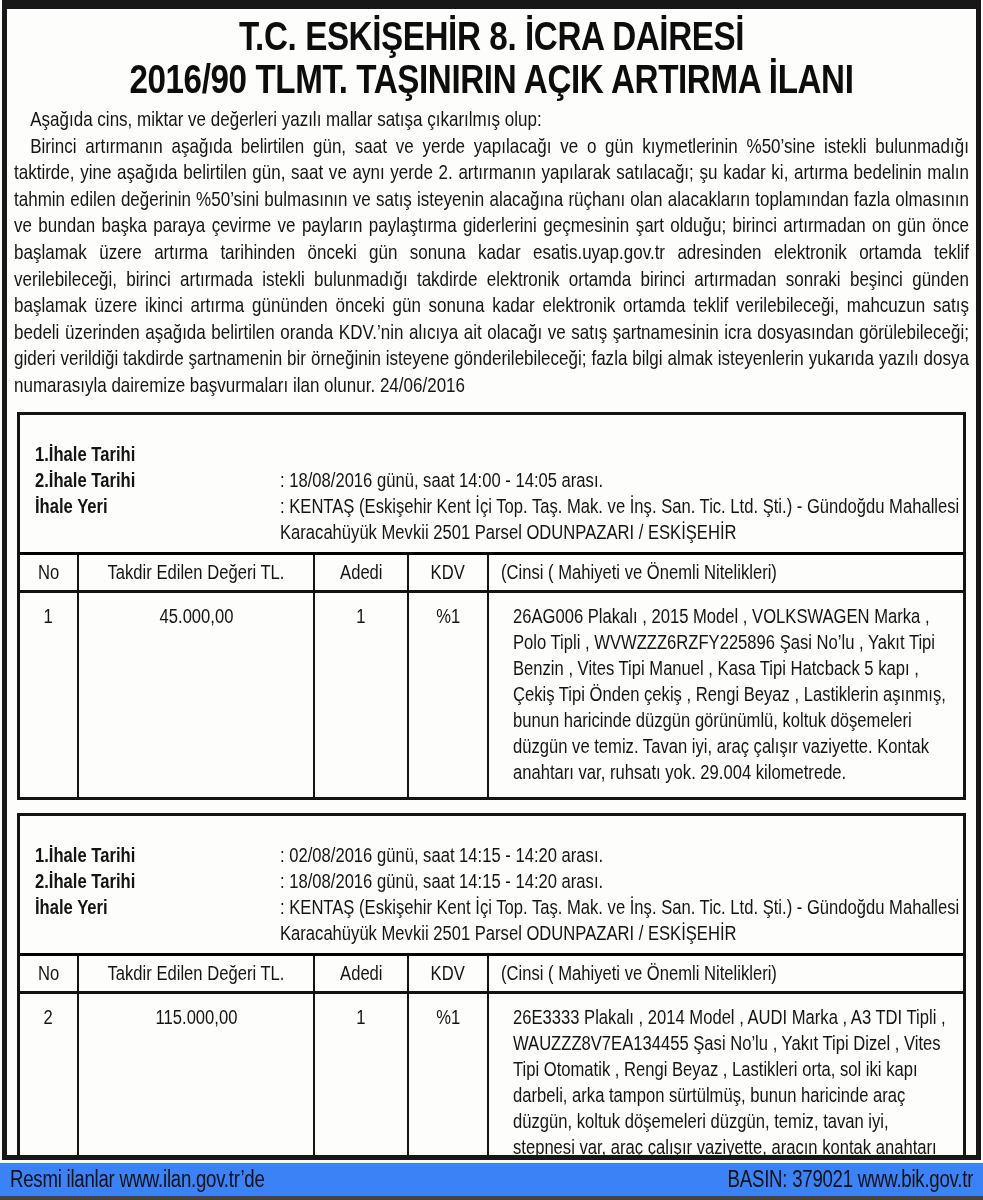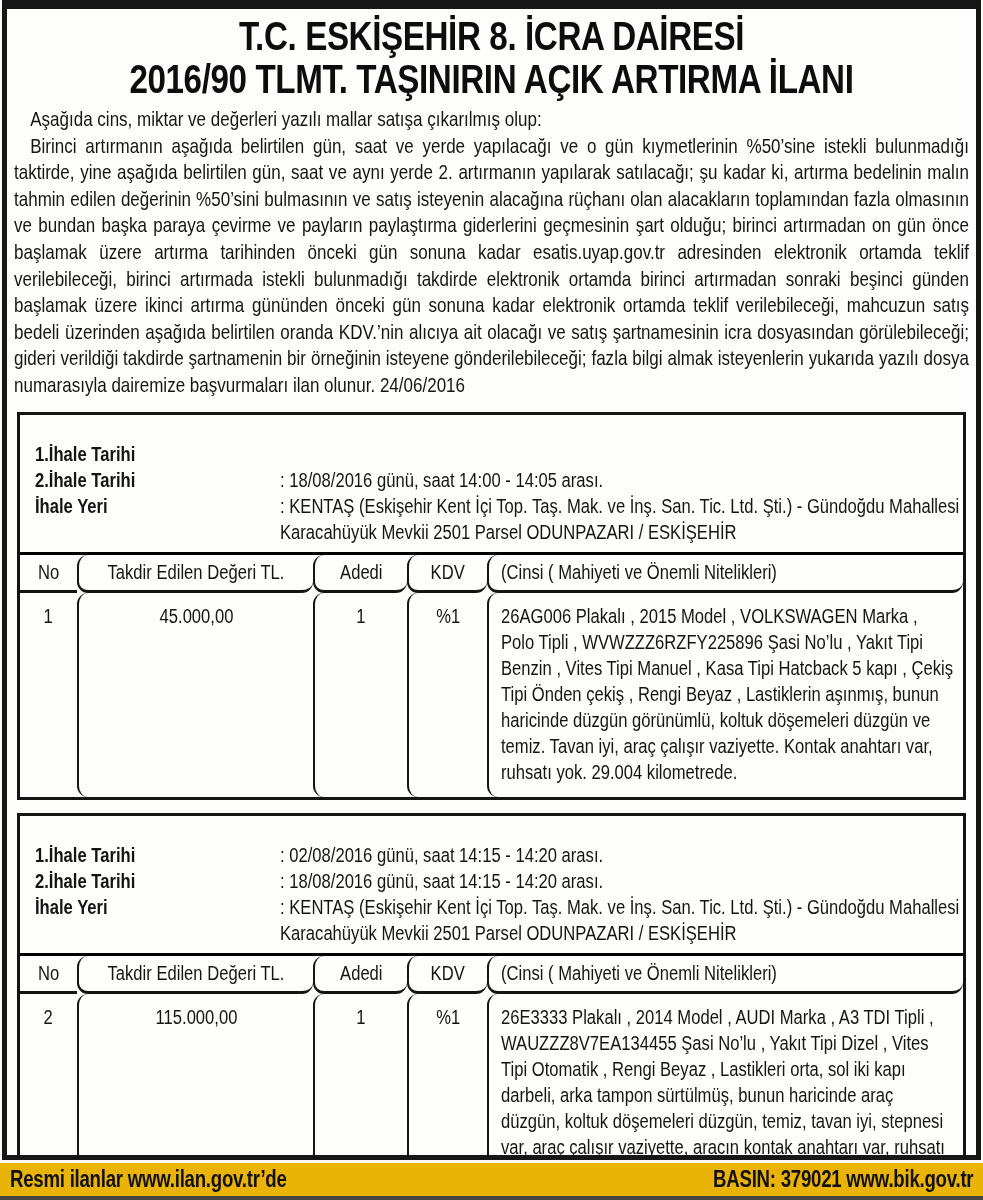--- a/index.html
+++ b/index.html
@@ -27,29 +27,29 @@
   .intro{font-size:21px;line-height:26.6px;letter-spacing:0;}
   .intro p{margin:0;text-align:justify;text-indent:20px;}
 
   .lot{margin:13px 3px 0;border:3px solid #141414;background:#fdfdfb;}
   .lot-info{padding:5px 0 7px 15px;font-size:20.5px;line-height:26px;margin-top:21px;}
   .info-row{display:grid;grid-template-columns:245px 1fr;}
   .info-label{font-weight:bold;}
   .lot-table{border-top:3px solid #000000;display:grid;grid-template-columns:57px 236px 94px 80px 1fr;}
   .th{border-bottom:3px solid #141414;padding:5px 2px 6px;font-size:20.5px;overflow:hidden;}
   .th.left{text-align:left;padding-left:12px;}
-  .vline{border-left:2px solid #141414;border-radius:11px;}
+  .vline{border-left:2px solid #141414;}
   .td{padding:10px 4px;font-size:20.5px;line-height:26px;overflow:hidden;}
   .td.num{text-align:center;}
-  .td.desc{padding:10px 8px 12px 12px;}
+  .td.desc{padding:10px 8px 12px 24px;}
 
   .footer-bar{
     position:absolute;left:0;top:1163px;width:983px;height:33px;box-sizing:border-box;
-    background:#eab308;display:flex;align-items:center;justify-content:space-between;
-    padding:0 10px;font-weight:bold;font-size:23px;letter-spacing:-0.3px;color:#111;
+    background:#3b82f6;display:flex;align-items:center;justify-content:space-between;
+    padding:0 10px;font-weight:normal;font-size:23px;letter-spacing:-0.3px;color:#111;
   }
   .bottom-strip{position:absolute;left:0;top:1196px;width:983px;height:4px;background:#45443f;}
 </style>
 </head>
 <body>
 
 <div class="notice">
 
   <h1 class="title">
     <span class="cxc">T.C. ESKİŞEHİR 8. İCRA DAİRESİ</span>

